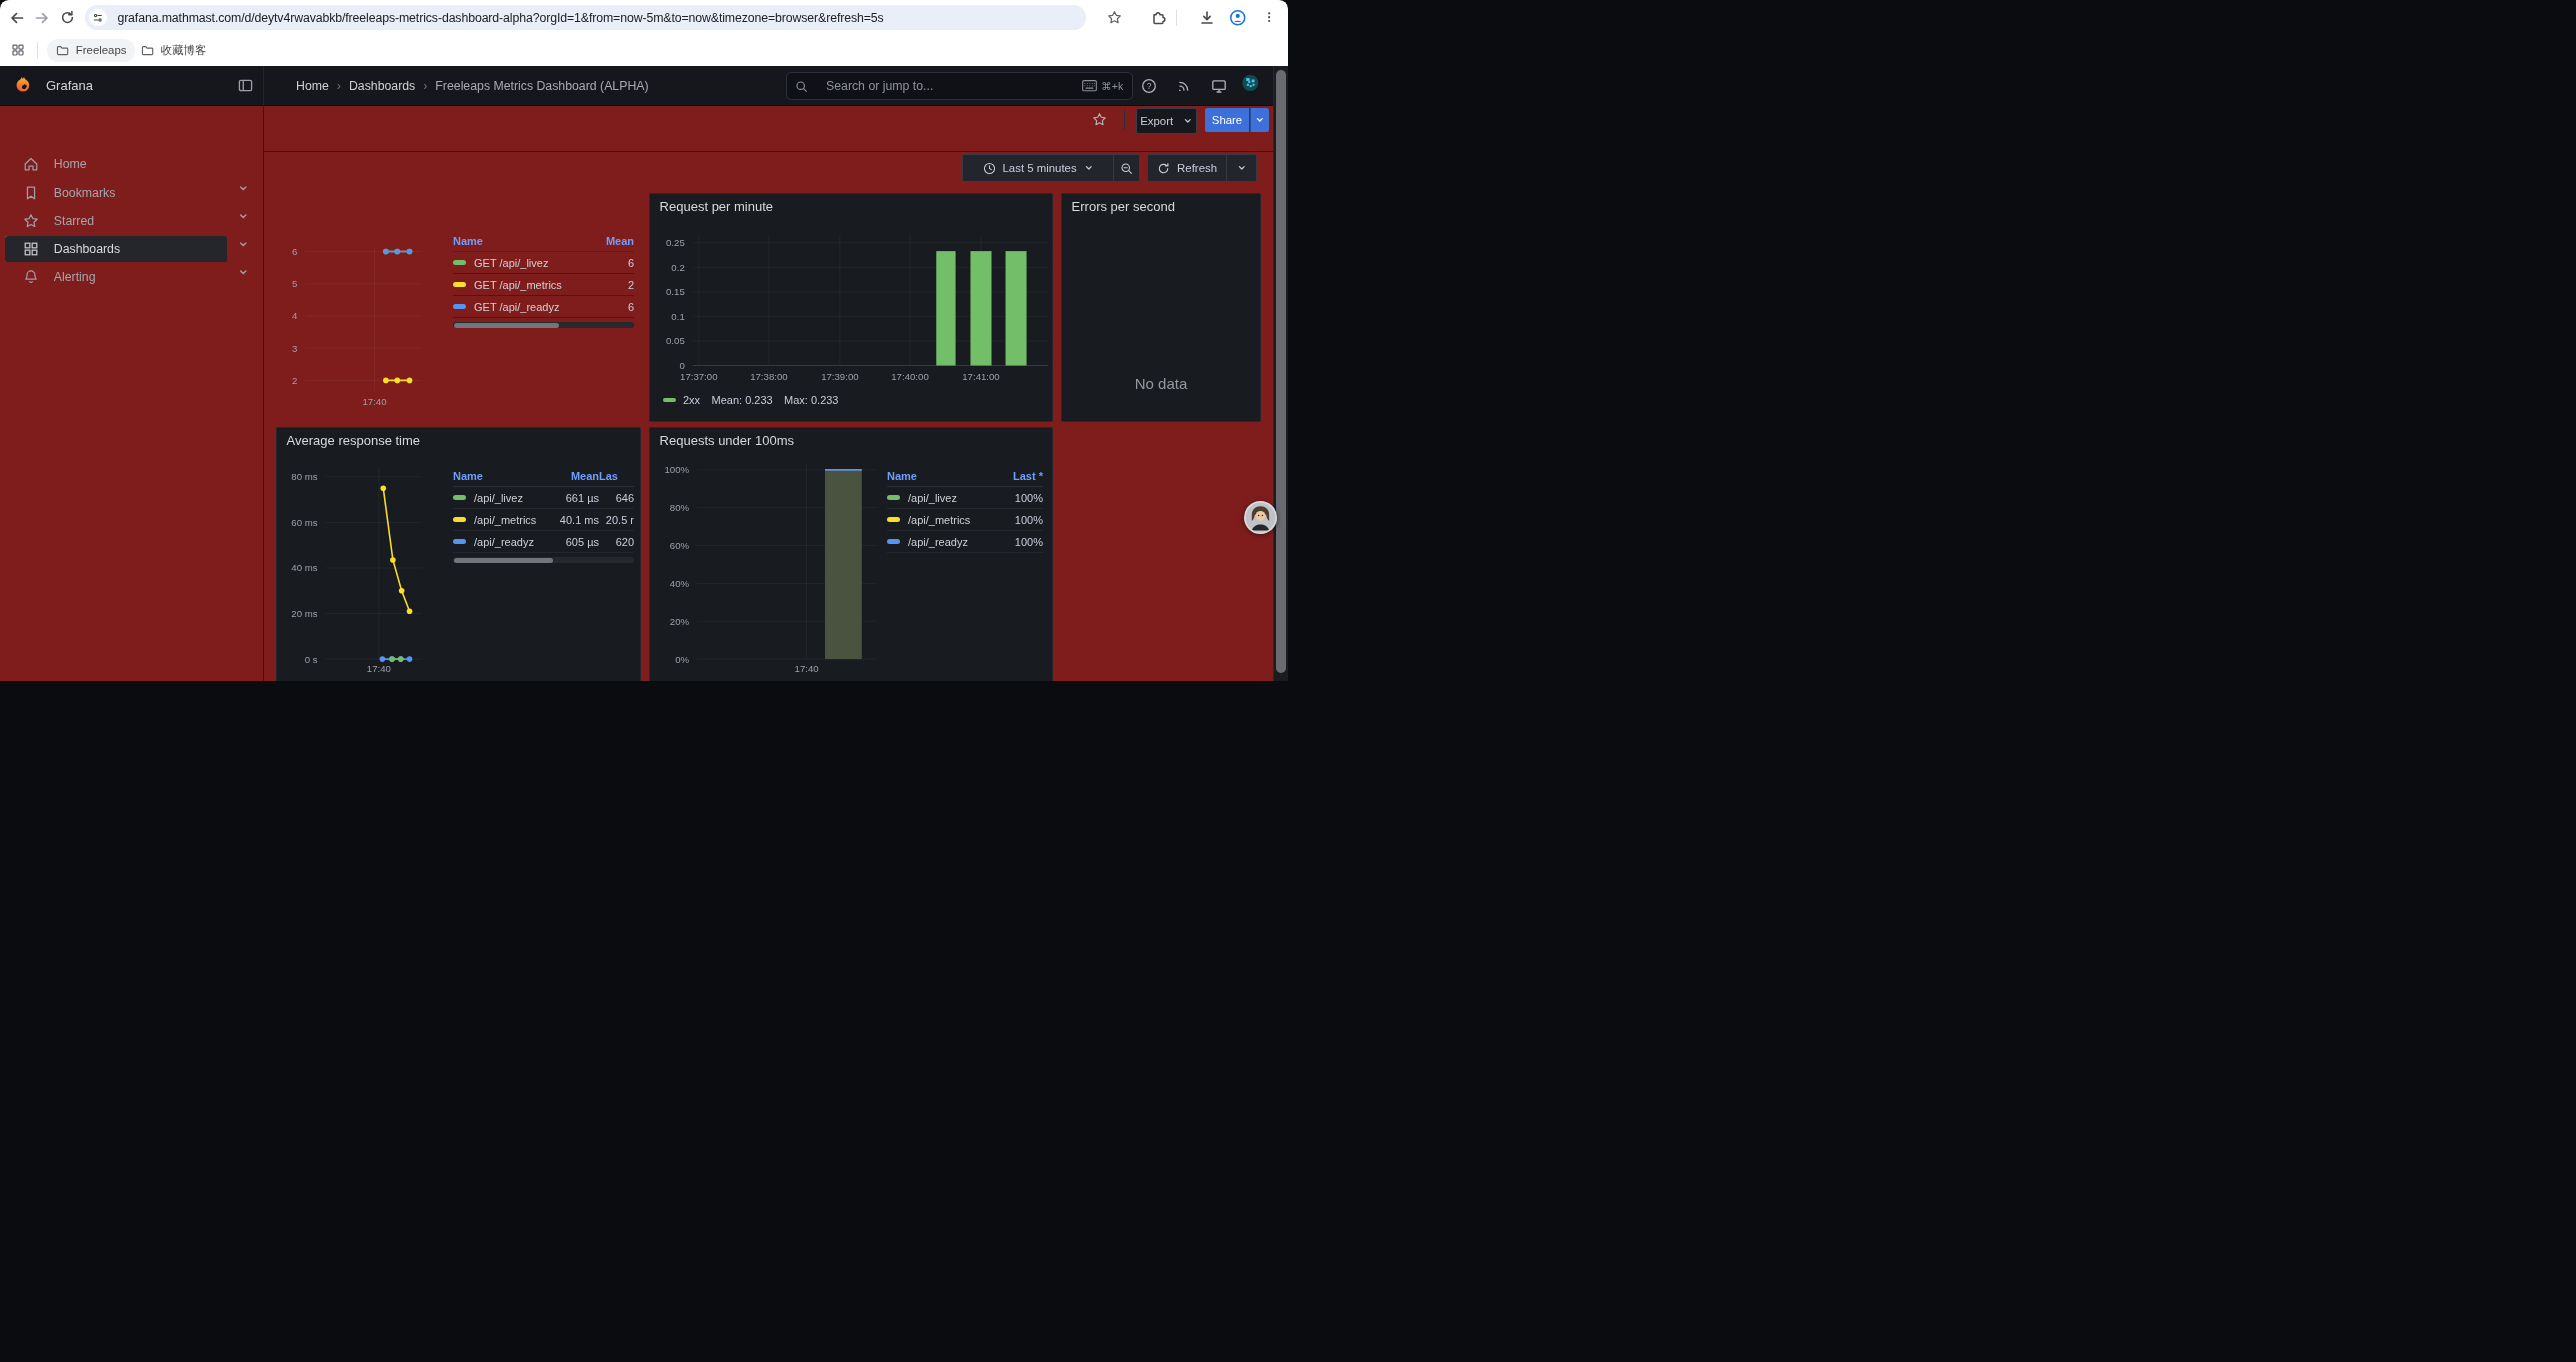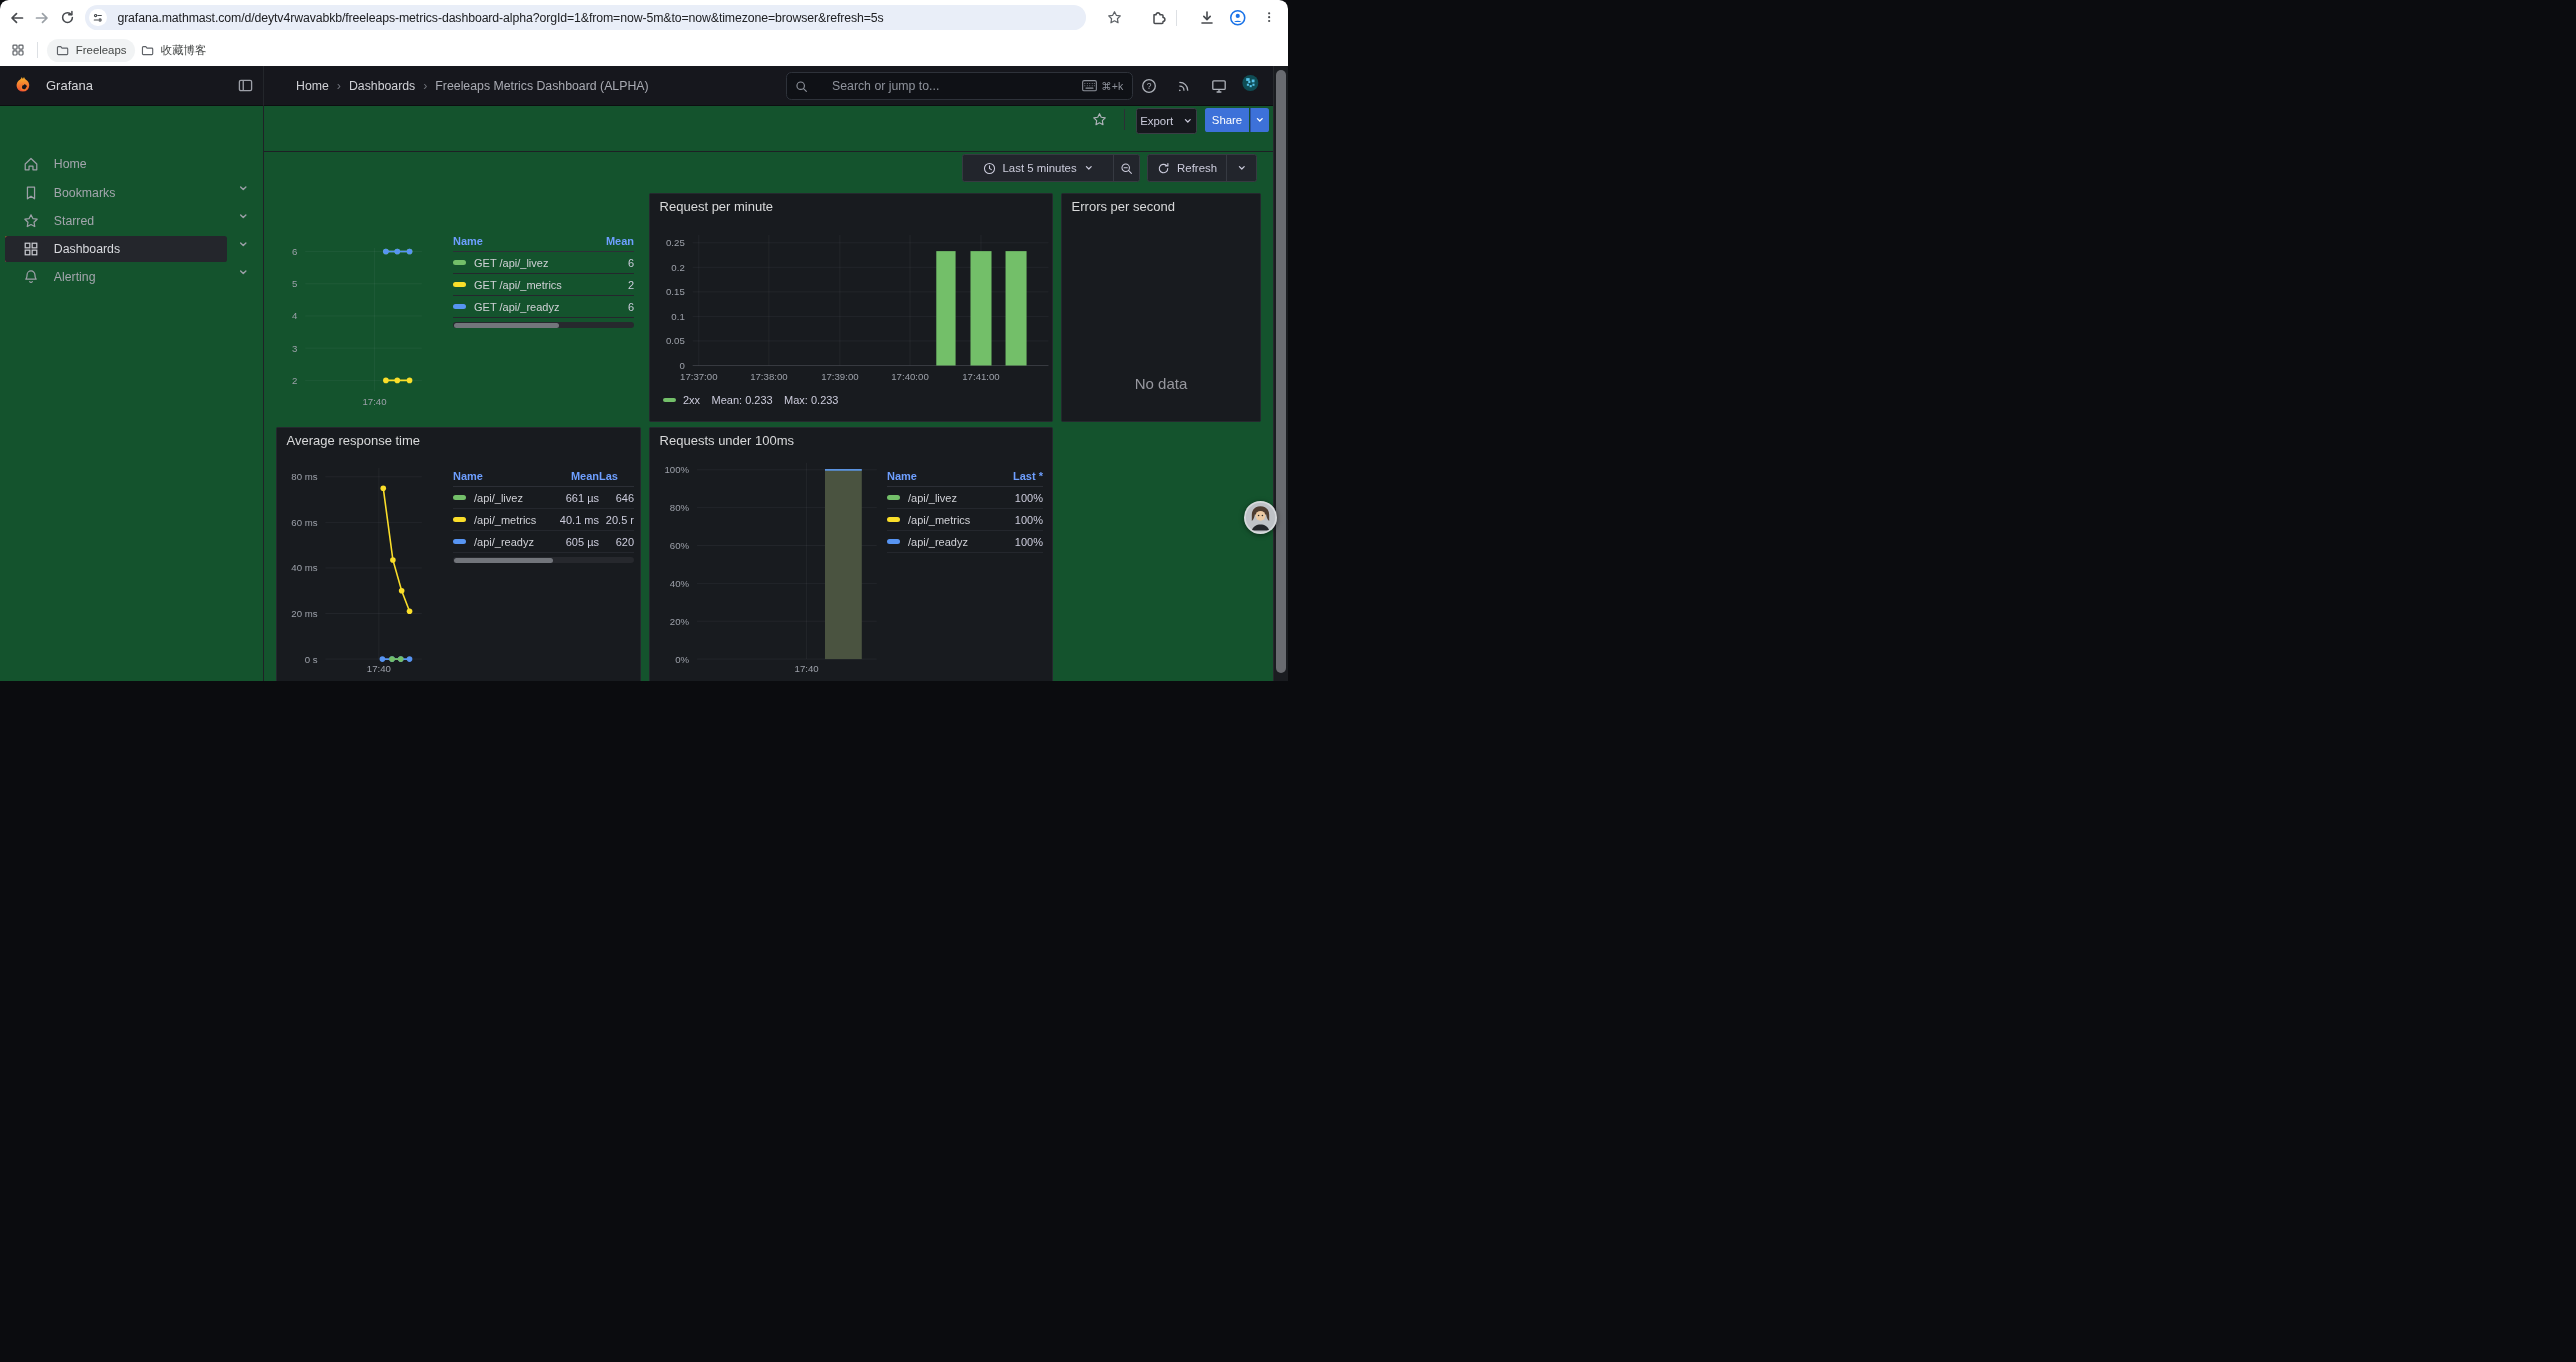--- a/index.html
+++ b/index.html
@@ -20,30 +20,30 @@
   #url-text{margin-left:10.5px;font-size:12.3px;color:#202124;white-space:nowrap;overflow:hidden;letter-spacing:-0.1px;}
   .tb-sep{position:absolute;top:9.6px;width:0.9px;height:16px;background:#dde0e4;}
 
   
   #bookmarks{position:absolute;left:0;top:35px;width:1288px;height:31px;background:#ffffff;}
   .bm-chip{position:absolute;top:3.5px;height:23px;display:flex;align-items:center;border-radius:11.4px;padding:0 8.8px;cursor:pointer;color:#444746;font-size:11.4px;}
   .bm-chip span{margin-left:7px;white-space:nowrap;}
   .bm-hl{background:#f1f3f4;}
 
   
-  #app{position:absolute;left:0;top:66px;width:1288px;height:616px;background:#14532d;color:#CCCCDC;}
+  #app{position:absolute;left:0;top:66px;width:1288px;height:616px;background:#7f1d1d;color:#CCCCDC;}
   #gheader{position:absolute;left:0;top:0;width:1288px;height:39px;background:#16171d;border-bottom:0.9px solid #0d0e11;}
   #gheader .vdiv{position:absolute;left:263px;top:0;width:0.9px;height:39px;background:#23262b;}
   #brand{position:absolute;left:46px;top:0;height:39px;display:flex;align-items:center;font-size:13px;color:#d3d4d8;}
   #breadcrumb{position:absolute;left:296px;top:0;height:39px;display:flex;align-items:center;font-size:12.3px;gap:8px;white-space:nowrap;}
   .crumb{color:#d0d1d6;cursor:pointer;}
   .crumb-sep{color:#70737b;}
   .crumb-cur{color:#a9abb3;}
   #searchbox{position:absolute;left:786px;top:6.1px;width:345px;height:26px;background:#0f1116;border:0.9px solid #2e323a;border-radius:5.3px;display:flex;align-items:center;color:#8f939c;font-size:12.3px;cursor:text;}
-  #searchbox .ph{margin-left:24px;flex:1;}
+  #searchbox .ph{margin-left:18px;flex:1;}
   #search-kbd{display:flex;align-items:center;gap:4.4px;margin-right:8.8px;font-size:10.5px;color:#8f939c;}
   .hico{position:absolute;top:11.4px;width:16.7px;height:16.7px;display:flex;align-items:center;justify-content:center;cursor:pointer;}
 
   
   #sidebar{position:absolute;left:0;top:39px;width:263px;height:576px;border-right:0.9px solid #1f2126;}
   .side-item{position:absolute;left:5.3px;width:222px;height:26px;border-radius:2.6px;display:flex;align-items:center;cursor:pointer;color:#a3a6ad;font-size:12.3px;}
   .side-item .sico{width:16px;height:16px;margin-left:17.5px;margin-right:15px;flex:none;}
   .side-item.active{background:#24262c;color:#d9dadf;}
   .side-bar-accent{position:absolute;left:5.3px;width:3.5px;height:26px;border-radius:1.8px;background:linear-gradient(180deg,#FF8833,#F2495C);}
   .side-chev{position:absolute;left:238px;width:14px;height:14px;cursor:pointer;}

